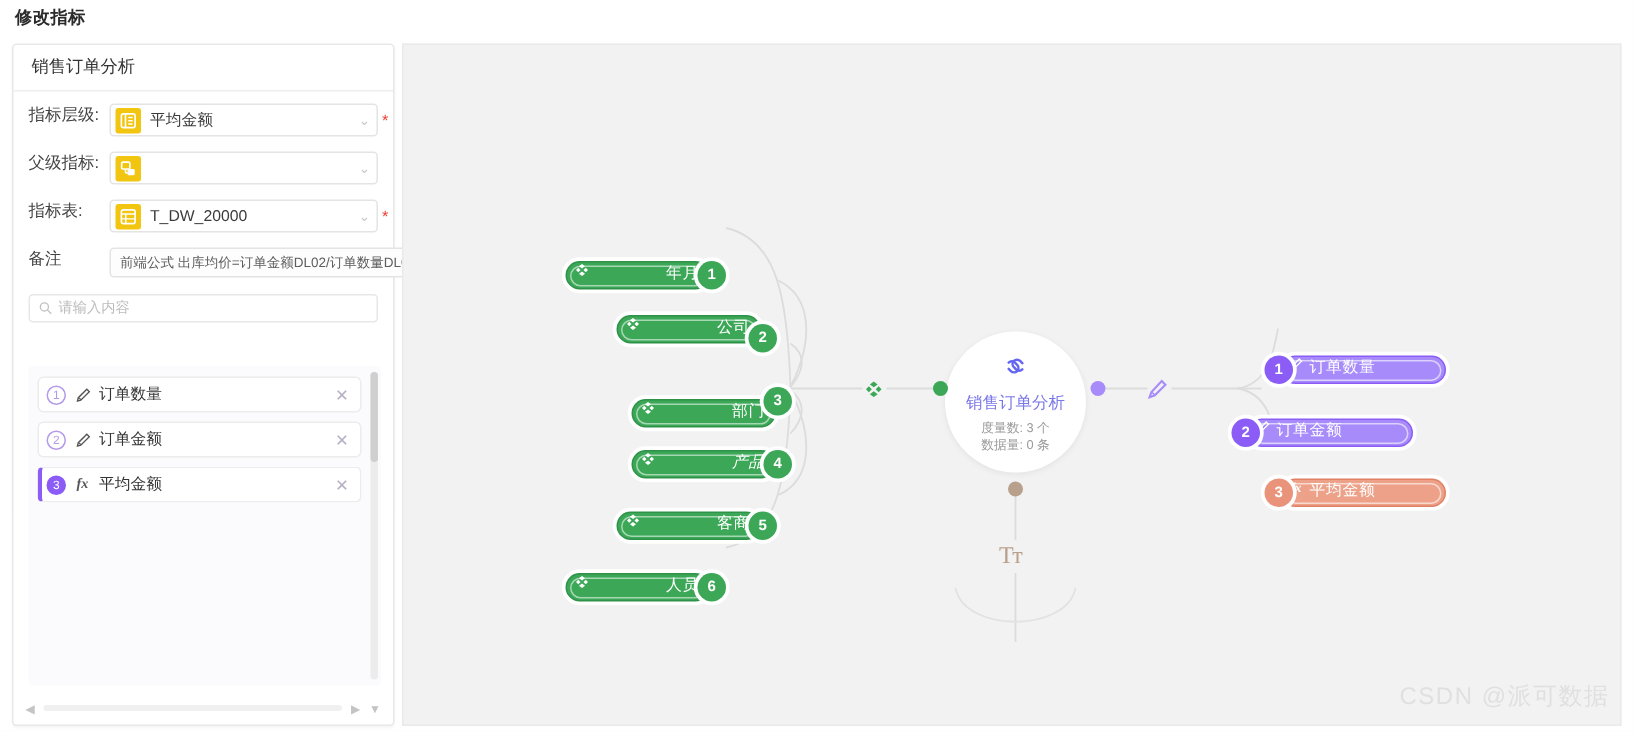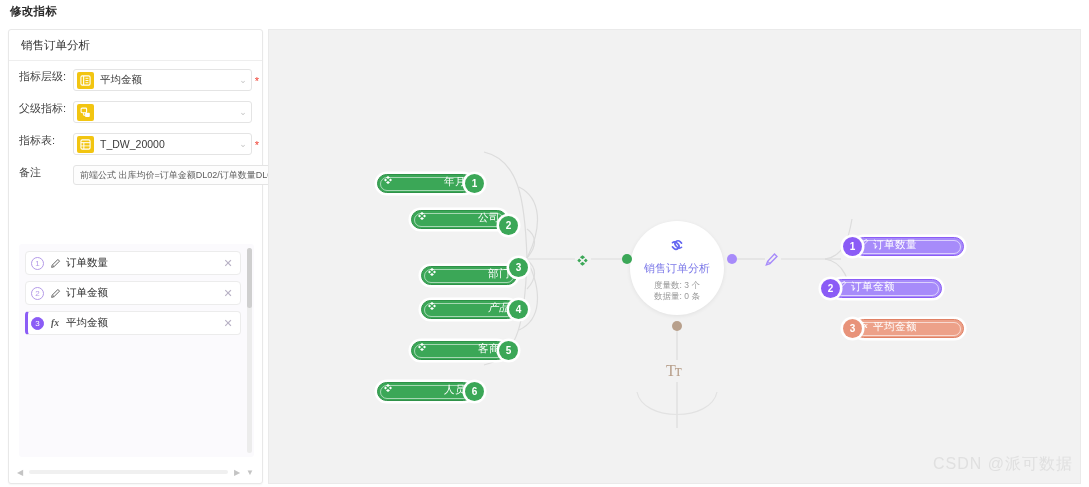--- a/index.html
+++ b/index.html
@@ -264,20 +264,31 @@
 
       <div class="form-row" style="margin-bottom:2px;">
         <div class="form-label">备注</div>
         <div class="note-field">
           <span class="note-text">前端公式 出库均价=订单金额DL02/订单数量DL01</span>
         </div>
       </div>
     </div>
 
 
+    <div class="search-wrap">
+      <div class="search-box">
+        <span>
+          <svg width="9" height="9" viewBox="0 0 10 10">
+              <circle cx="4" cy="4" r="3" fill="none" stroke="#c2c2c2" stroke-width="1"></circle>
+              <line x1="6.2" y1="6.2" x2="9" y2="9" stroke="#c2c2c2" stroke-width="1"></line>
+            </svg>
+        </span>
+        <span class="search-ph">请输入内容</span>
+      </div>
+    </div>
 
     <div class="list-area">
       <div class="list-scroll-track"></div>
       <div class="list-scroll-thumb"></div>
 
       <div class="m-item">
         <span class="m-badge">1</span>
         <span class="m-ico">
           <svg width="11" height="11" viewBox="0 0 12 12">
               <path d="M8.6 1.6l1.8 1.8L4.2 9.6 1.8 10.2l.6-2.4z" fill="none" stroke="#555" stroke-width="1"></path>

